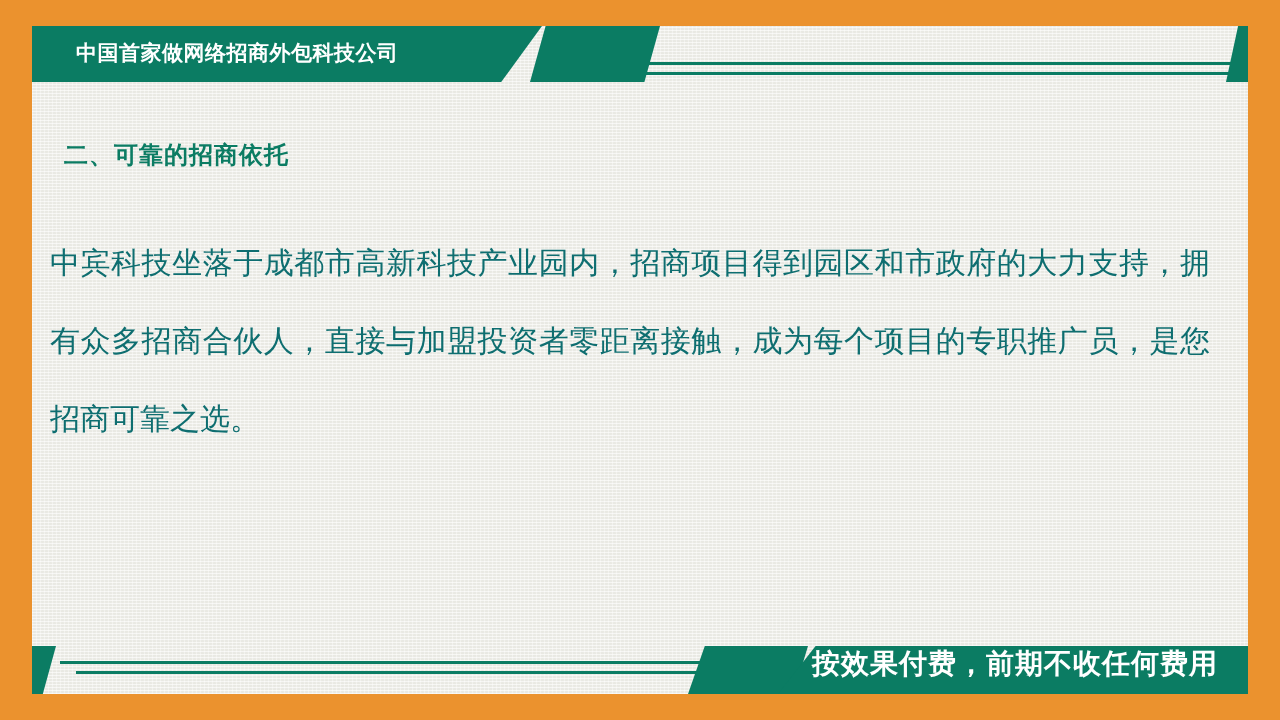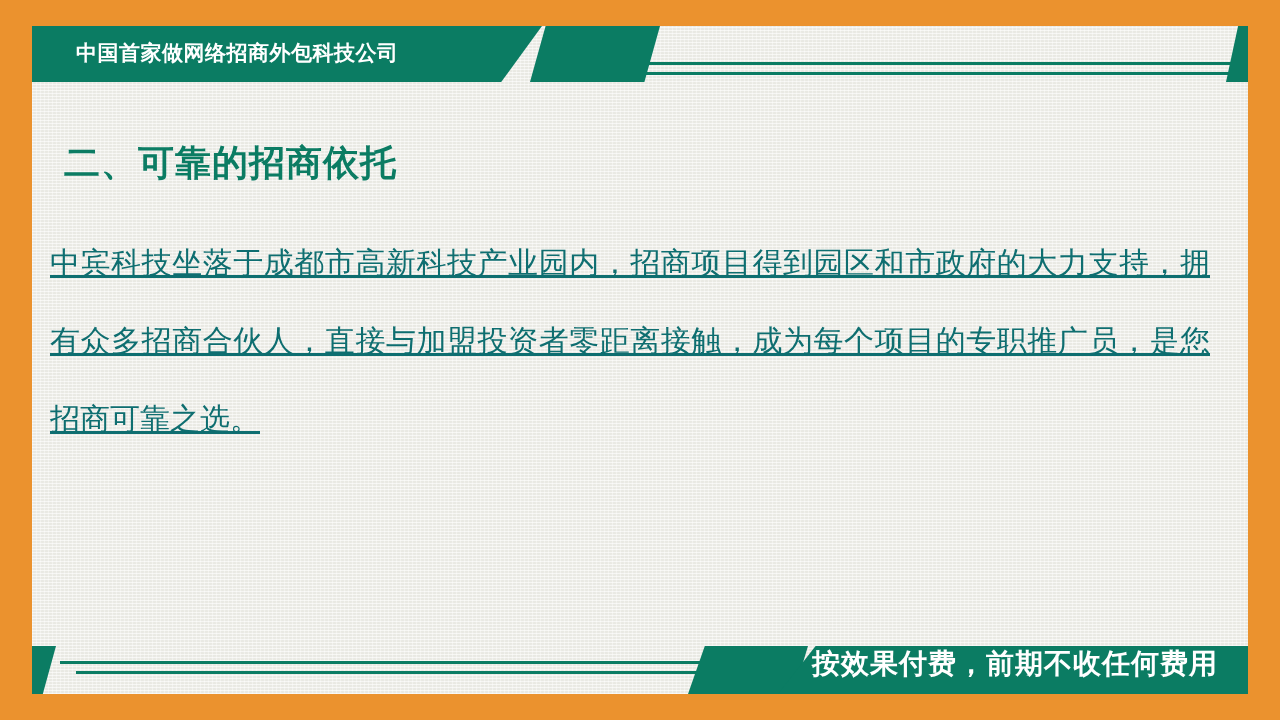--- a/index.html
+++ b/index.html
@@ -94,40 +94,39 @@
     color: #ffffff;
     letter-spacing: 0.5px;
     white-space: nowrap;
   }
 
   
   #section-heading {
     position: absolute;
     left: 32px;
     top: 113px;
-    font-size: 36px;
+    font-size: 24px;
     font-weight: bold;
     color: #0b7c63;
     letter-spacing: 1px;
     white-space: nowrap;
   }
 
   
   #body-paragraph {
     position: absolute;
     left: 18px;
     top: 198px;
     width: 1160px;
     font-family: "Liberation Serif", serif;
     font-size: 30px;
     line-height: 78px;
     color: #0e6e70;
     text-align: justify;
     text-justify: inter-ideograph;
-    text-decoration: underline;
   }
 
   
   #footer-bar {
     position: absolute;
     left: 0;
     bottom: 0;
     width: 1216px;
     height: 58px;
   }

